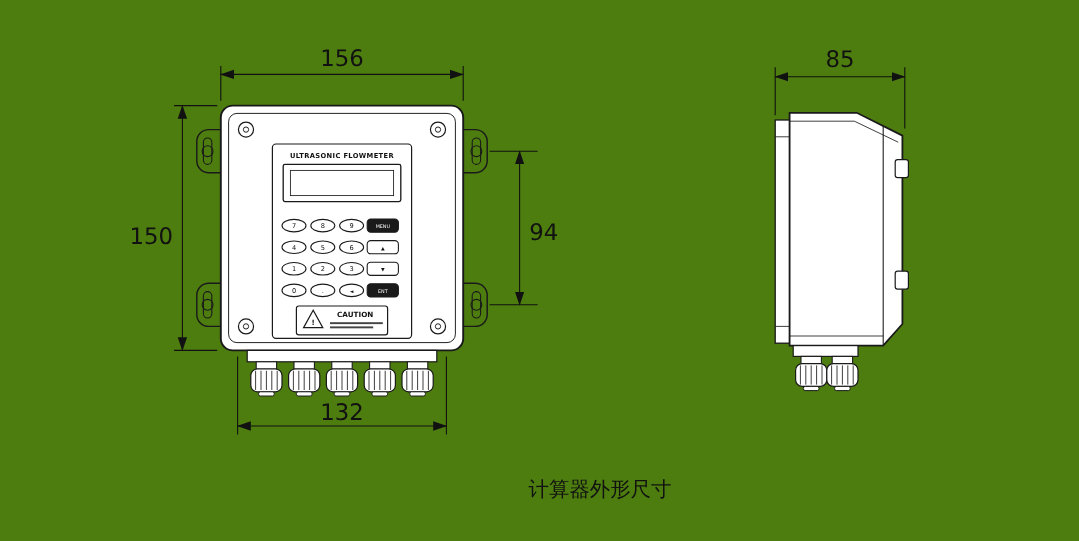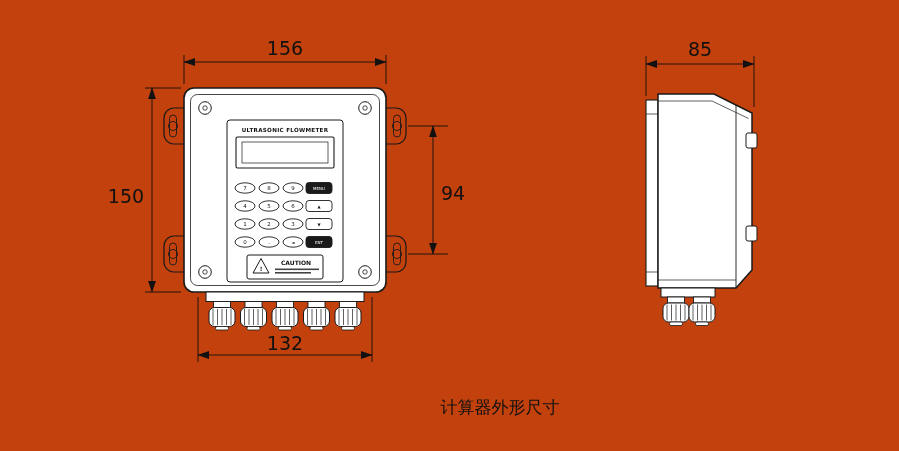--- a/index.html
+++ b/index.html
@@ -1,17 +1,17 @@
 <!DOCTYPE html>
 <html><head>
 <meta charset="utf-8">
 <style>
   html,body{margin:0;padding:0;background:#fff;}
   body{width:899px;height:451px;overflow:hidden;}
-  .stage{width:899px;height:451px;position:relative;background:#c2410c;}
+  .stage{width:899px;height:451px;position:relative;background:#4d7c0f;}
   svg{display:block;}
   .ln{stroke:#1a1a1a;fill:none;}
   .fw{stroke:#1a1a1a;fill:#ffffff;}
   .dk{stroke:#1a1a1a;fill:#1a1a1a;}
   .dim{stroke:#111;fill:none;stroke-width:0.9;}
   text{fill:#111;stroke:none;font-family:"DejaVu Sans",sans-serif;}
   .dimtxt{font-size:19px;}
   .brand{font-size:5.6px;font-weight:bold;letter-spacing:0.3px;}
   .keytxt{font-size:5.5px;}
   .keytxt-sm{font-size:4px;}

